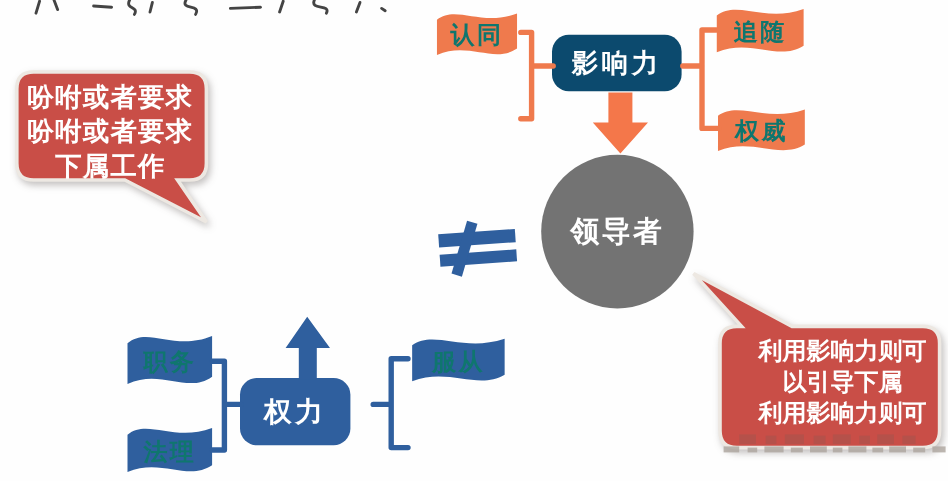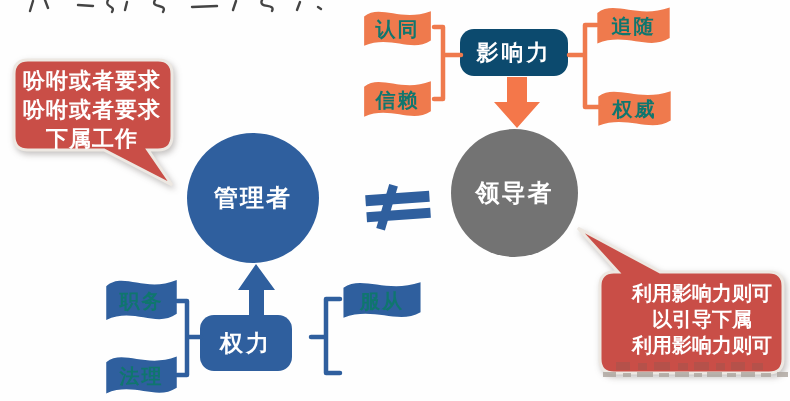--- a/index.html
+++ b/index.html
@@ -131,45 +131,36 @@
 
   <svg class="bubble-svg" style="left:570px;top:222px;" width="226" height="160" viewBox="0 0 226 160">
     <path d="M 90,50 L 8,6 L 48,50 H 44 Q 30,50 30,64 V 137 Q 30,151 44,151 H 199 Q 213,151 213,137 V 64 Q 213,50 199,50 Z" fill="#C94E47" stroke="#EDE8E2" stroke-width="3"></path>
   </svg>
   <div class="bubble-text bt-right">
     <div class="ln">利用影响力则可</div>
     <div class="ln">以引导下属</div>
     <div class="ln">利用影响力则可</div>
   </div>
 
-  <div class="circle circle-manager">
-    <span>管理者</span>
-  </div>
   <div class="circle circle-leader">
     <span>领导者</span>
   </div>
 
   <div class="node-box box-power">
     <span>权力</span>
   </div>
   <div class="node-box box-influence">
     <span>影响力</span>
   </div>
 
   <div class="flag flag-orange f-rentong">
     <svg viewBox="0 0 100 60" preserveAspectRatio="none">
       <path d="M 3,14 C 25,-3 55,22 97,7 L 97,46 C 70,63 40,38 3,53 Z"></path>
       </svg>
     <span>认同</span>
-  </div>
-  <div class="flag flag-orange f-xinlai">
-    <svg viewBox="0 0 100 60" preserveAspectRatio="none">
-      <path d="M 3,14 C 25,-3 55,22 97,7 L 97,46 C 70,63 40,38 3,53 Z"></path>
-      </svg>
-    <span>信赖</span>
   </div>
   <div class="flag flag-orange f-zhuisui">
     <svg viewBox="0 0 100 60" preserveAspectRatio="none">
       <path d="M 3,14 C 25,-3 55,22 97,7 L 97,46 C 70,63 40,38 3,53 Z"></path>
       </svg>
     <span>追随</span>
   </div>
   <div class="flag flag-orange f-quanwei">
     <svg viewBox="0 0 100 60" preserveAspectRatio="none">
       <path d="M 3,14 C 25,-3 55,22 97,7 L 97,46 C 70,63 40,38 3,53 Z"></path>

